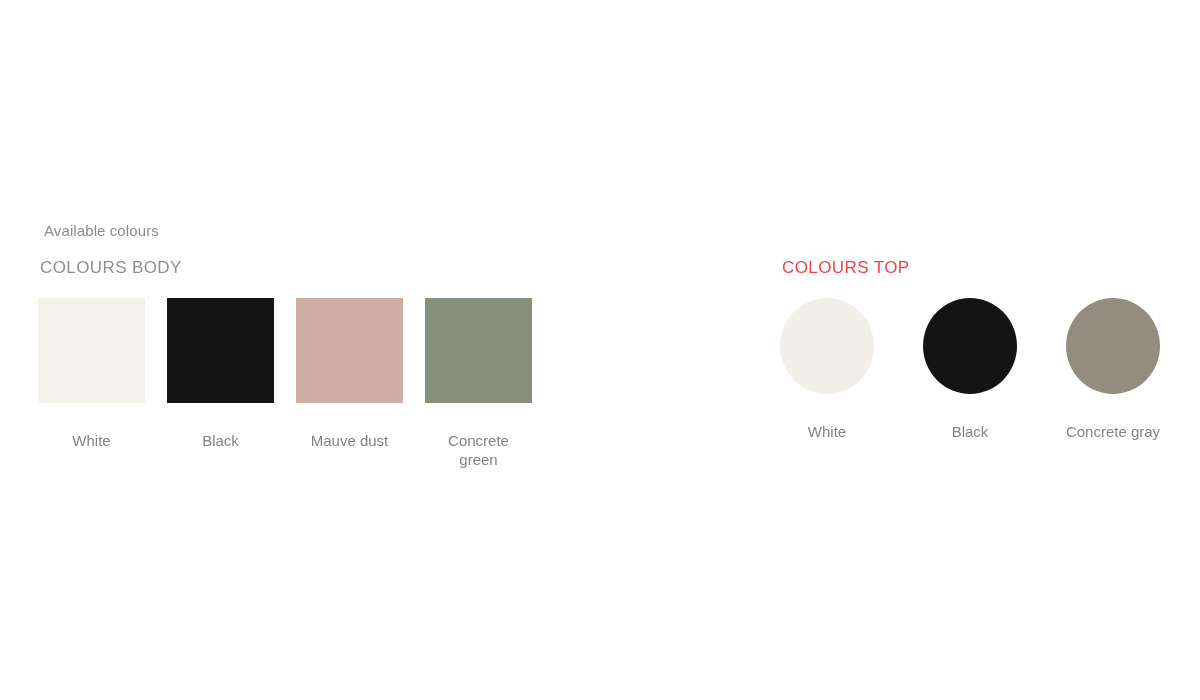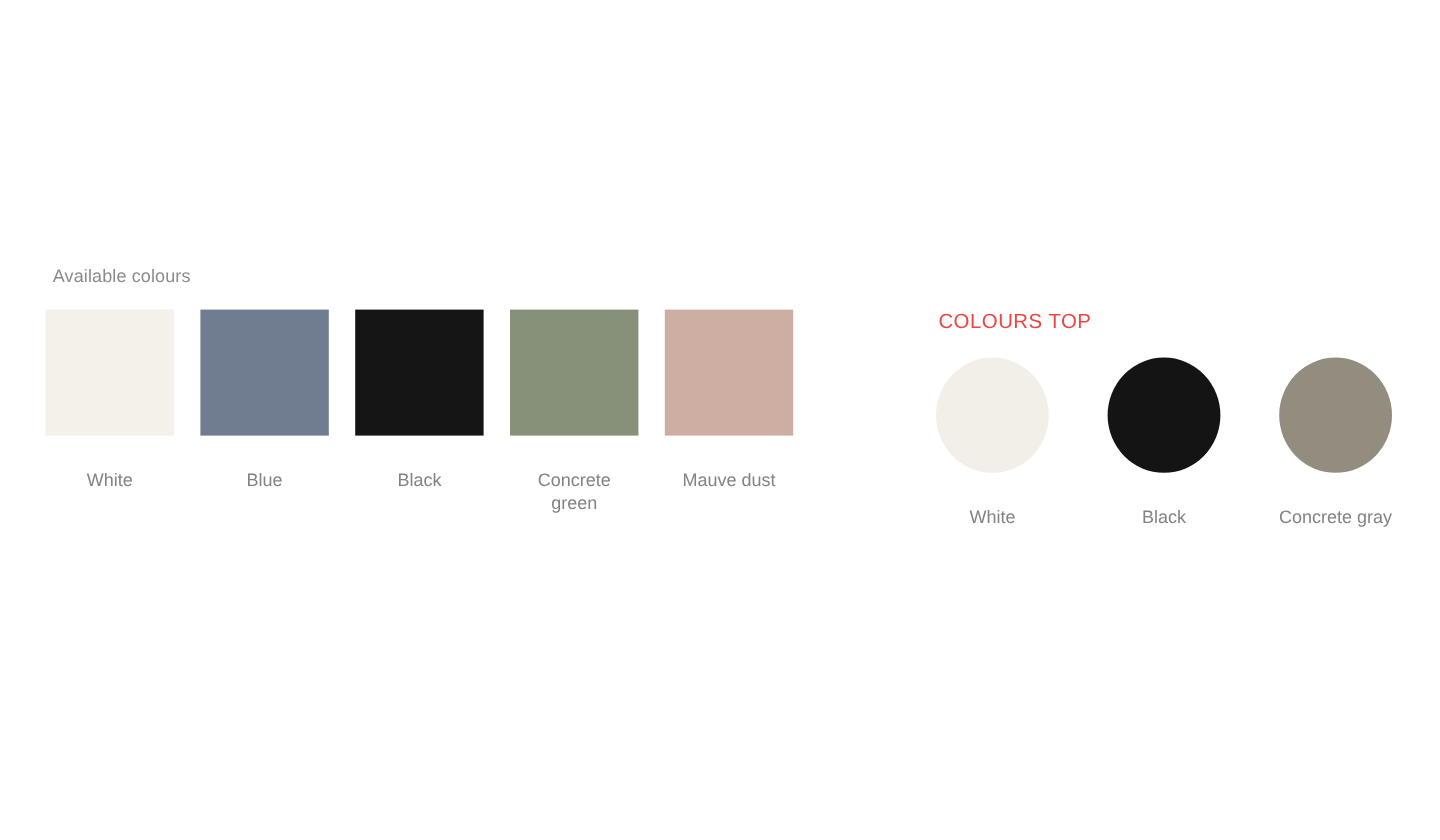--- a/index.html
+++ b/index.html
@@ -97,45 +97,42 @@
   #section-top .swatch-label { white-space: nowrap; max-width: none; }
 </style>
 </head>
 <body style="background: rgb(255, 255, 255);">
 
 <div id="colour-panel">
 
   <div class="panel-caption" style="color: rgb(140, 140, 140);">Available colours</div>
 
   <div class="section" id="section-body">
+    <div class="section-title" style="color: rgb(143, 143, 143);">COLOURS BODY</div>
     <div class="swatch-row">
 
       <div class="swatch-cell">
         <span class="swatch-square" style="background-color: rgb(243, 241, 234);"></span>
         <span class="swatch-label" style="color: rgb(131, 131, 131);">White</span>
       </div>
 
-      <div class="swatch-cell">
-        <span class="swatch-square" style="background-color: rgb(112, 124, 143);"></span>
-        <span class="swatch-label" style="color: rgb(131, 131, 131);">Blue</span>
-      </div>
 
       <div class="swatch-cell">
         <span class="swatch-square" style="background-color: rgb(21, 21, 21);"></span>
         <span class="swatch-label" style="color: rgb(131, 131, 131);">Black</span>
       </div>
 
       <div class="swatch-cell">
-        <span class="swatch-square" style="background-color: rgb(135, 144, 121);"></span>
-        <span class="swatch-label" style="color: rgb(131, 131, 131);">Concrete green</span>
+        <span class="swatch-square" style="background-color: rgb(206, 174, 162);"></span>
+        <span class="swatch-label" style="color: rgb(131, 131, 131);">Mauve dust</span>
       </div>
 
       <div class="swatch-cell">
-        <span class="swatch-square" style="background-color: rgb(206, 174, 162);"></span>
-        <span class="swatch-label" style="color: rgb(131, 131, 131);">Mauve dust</span>
+        <span class="swatch-square" style="background-color: rgb(135, 144, 121);"></span>
+        <span class="swatch-label" style="color: rgb(131, 131, 131);">Concrete green</span>
       </div>
 
     </div>
   </div>
 
   <div class="section" id="section-top">
     <div class="section-title" style="color: #ef4444;">COLOURS TOP</div>
     <div class="swatch-row">
 
       <div class="swatch-cell">

